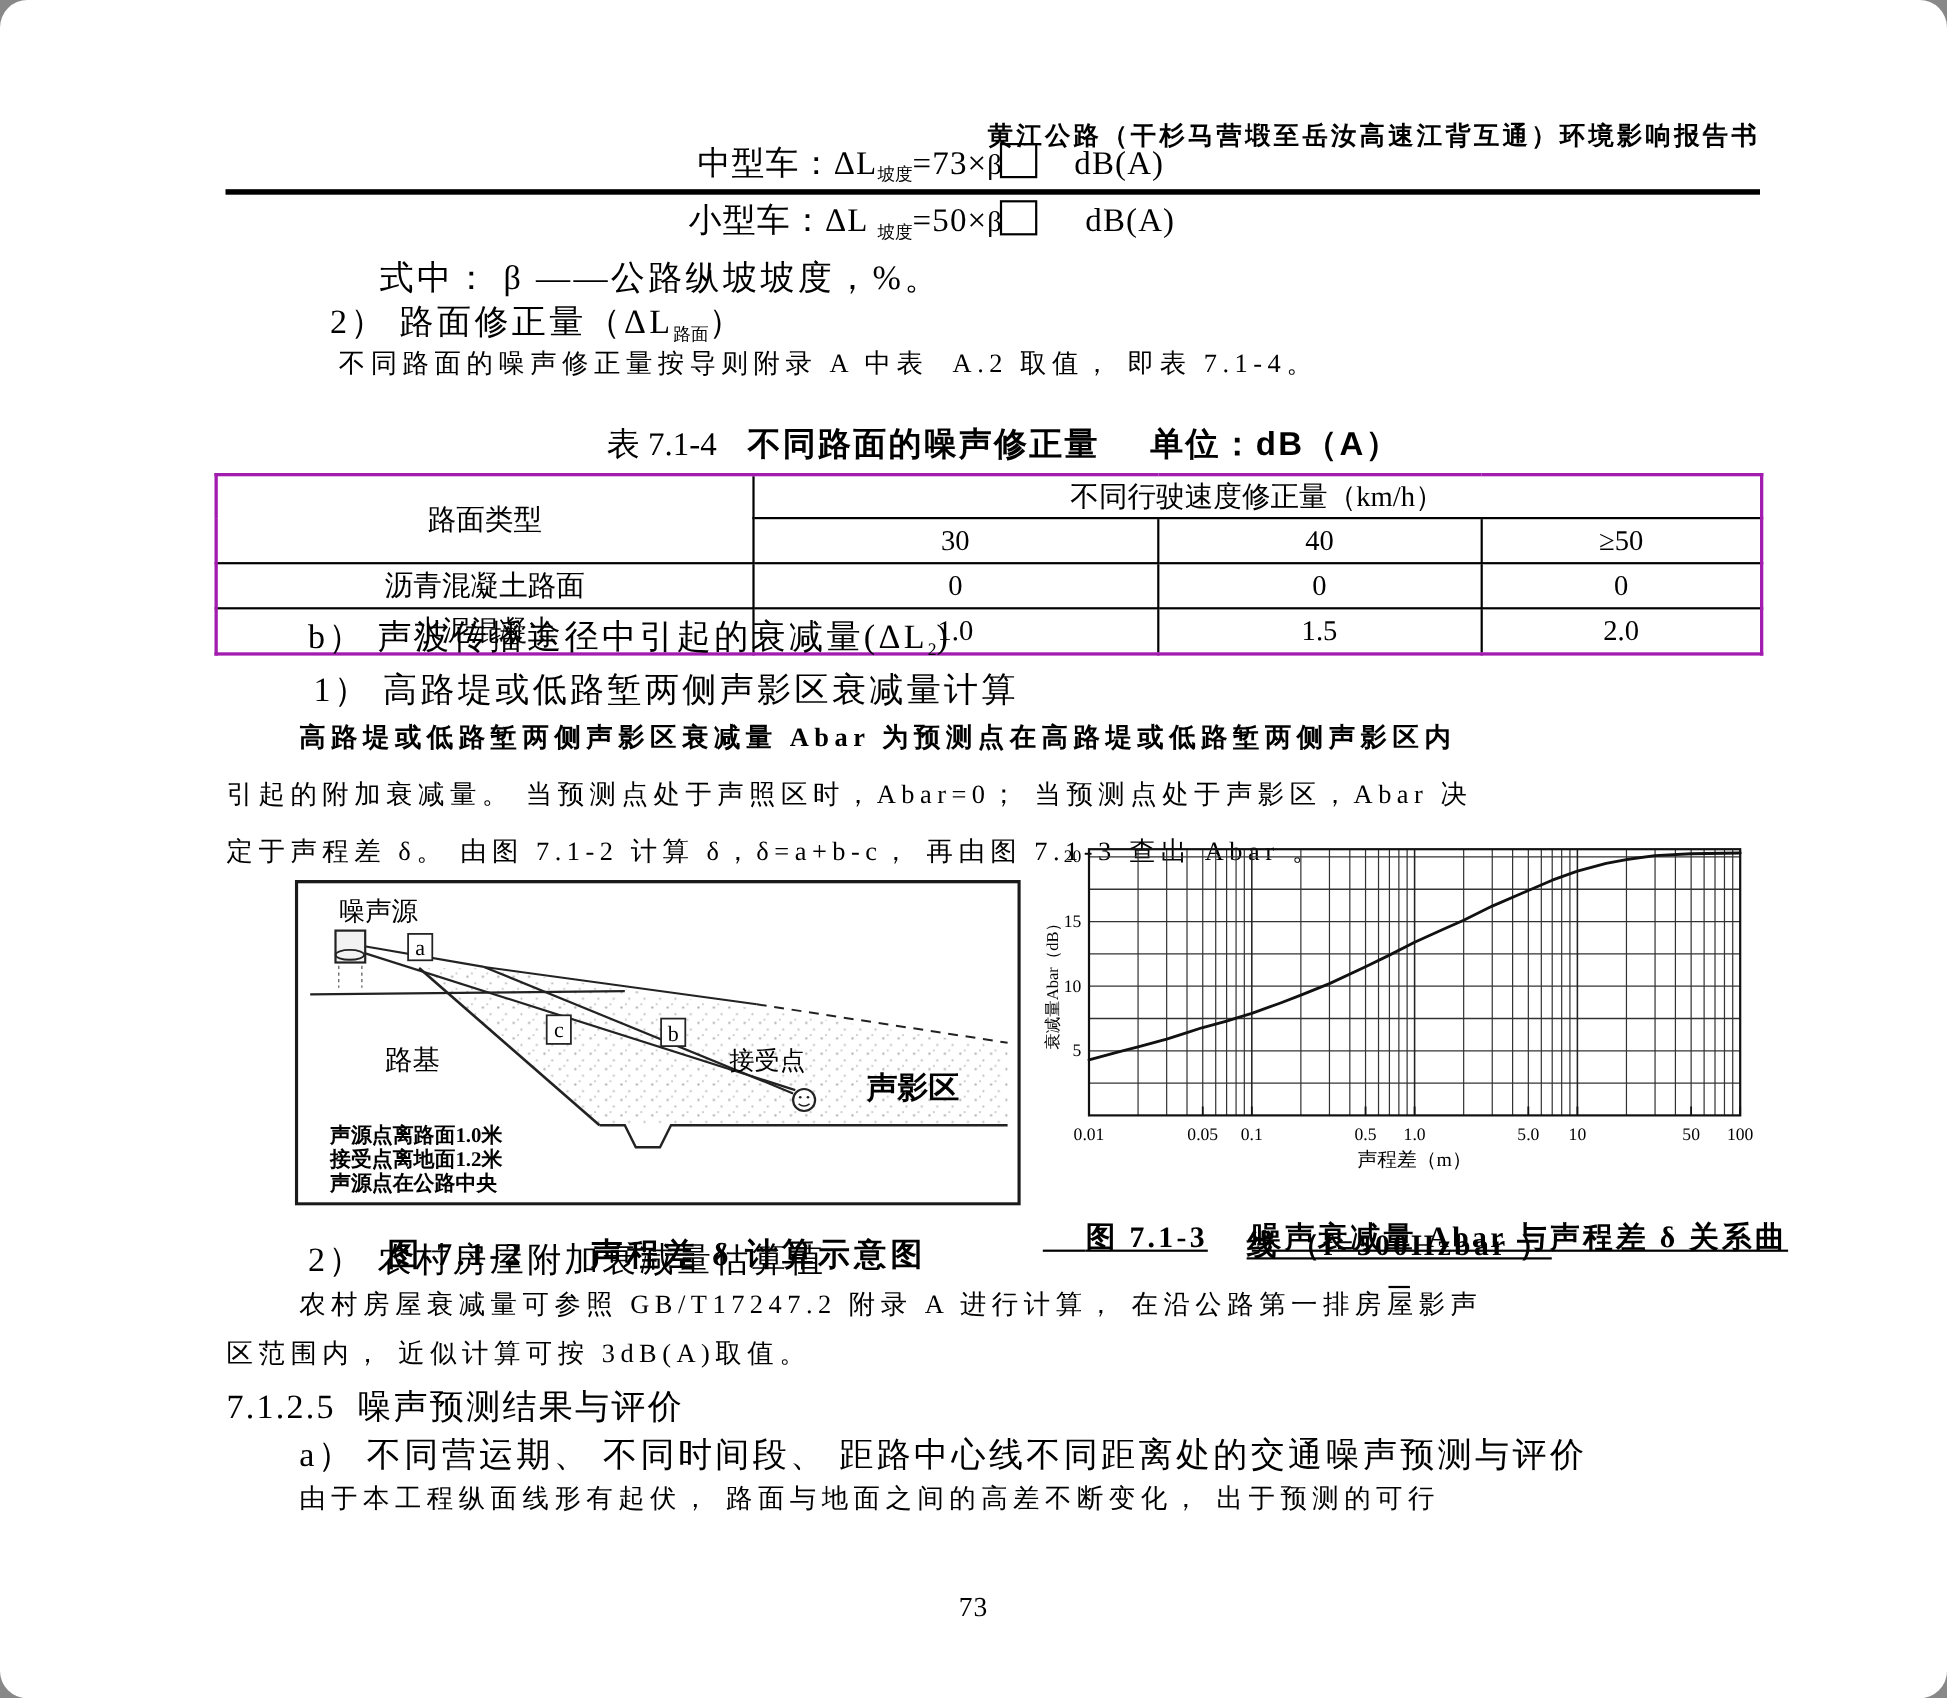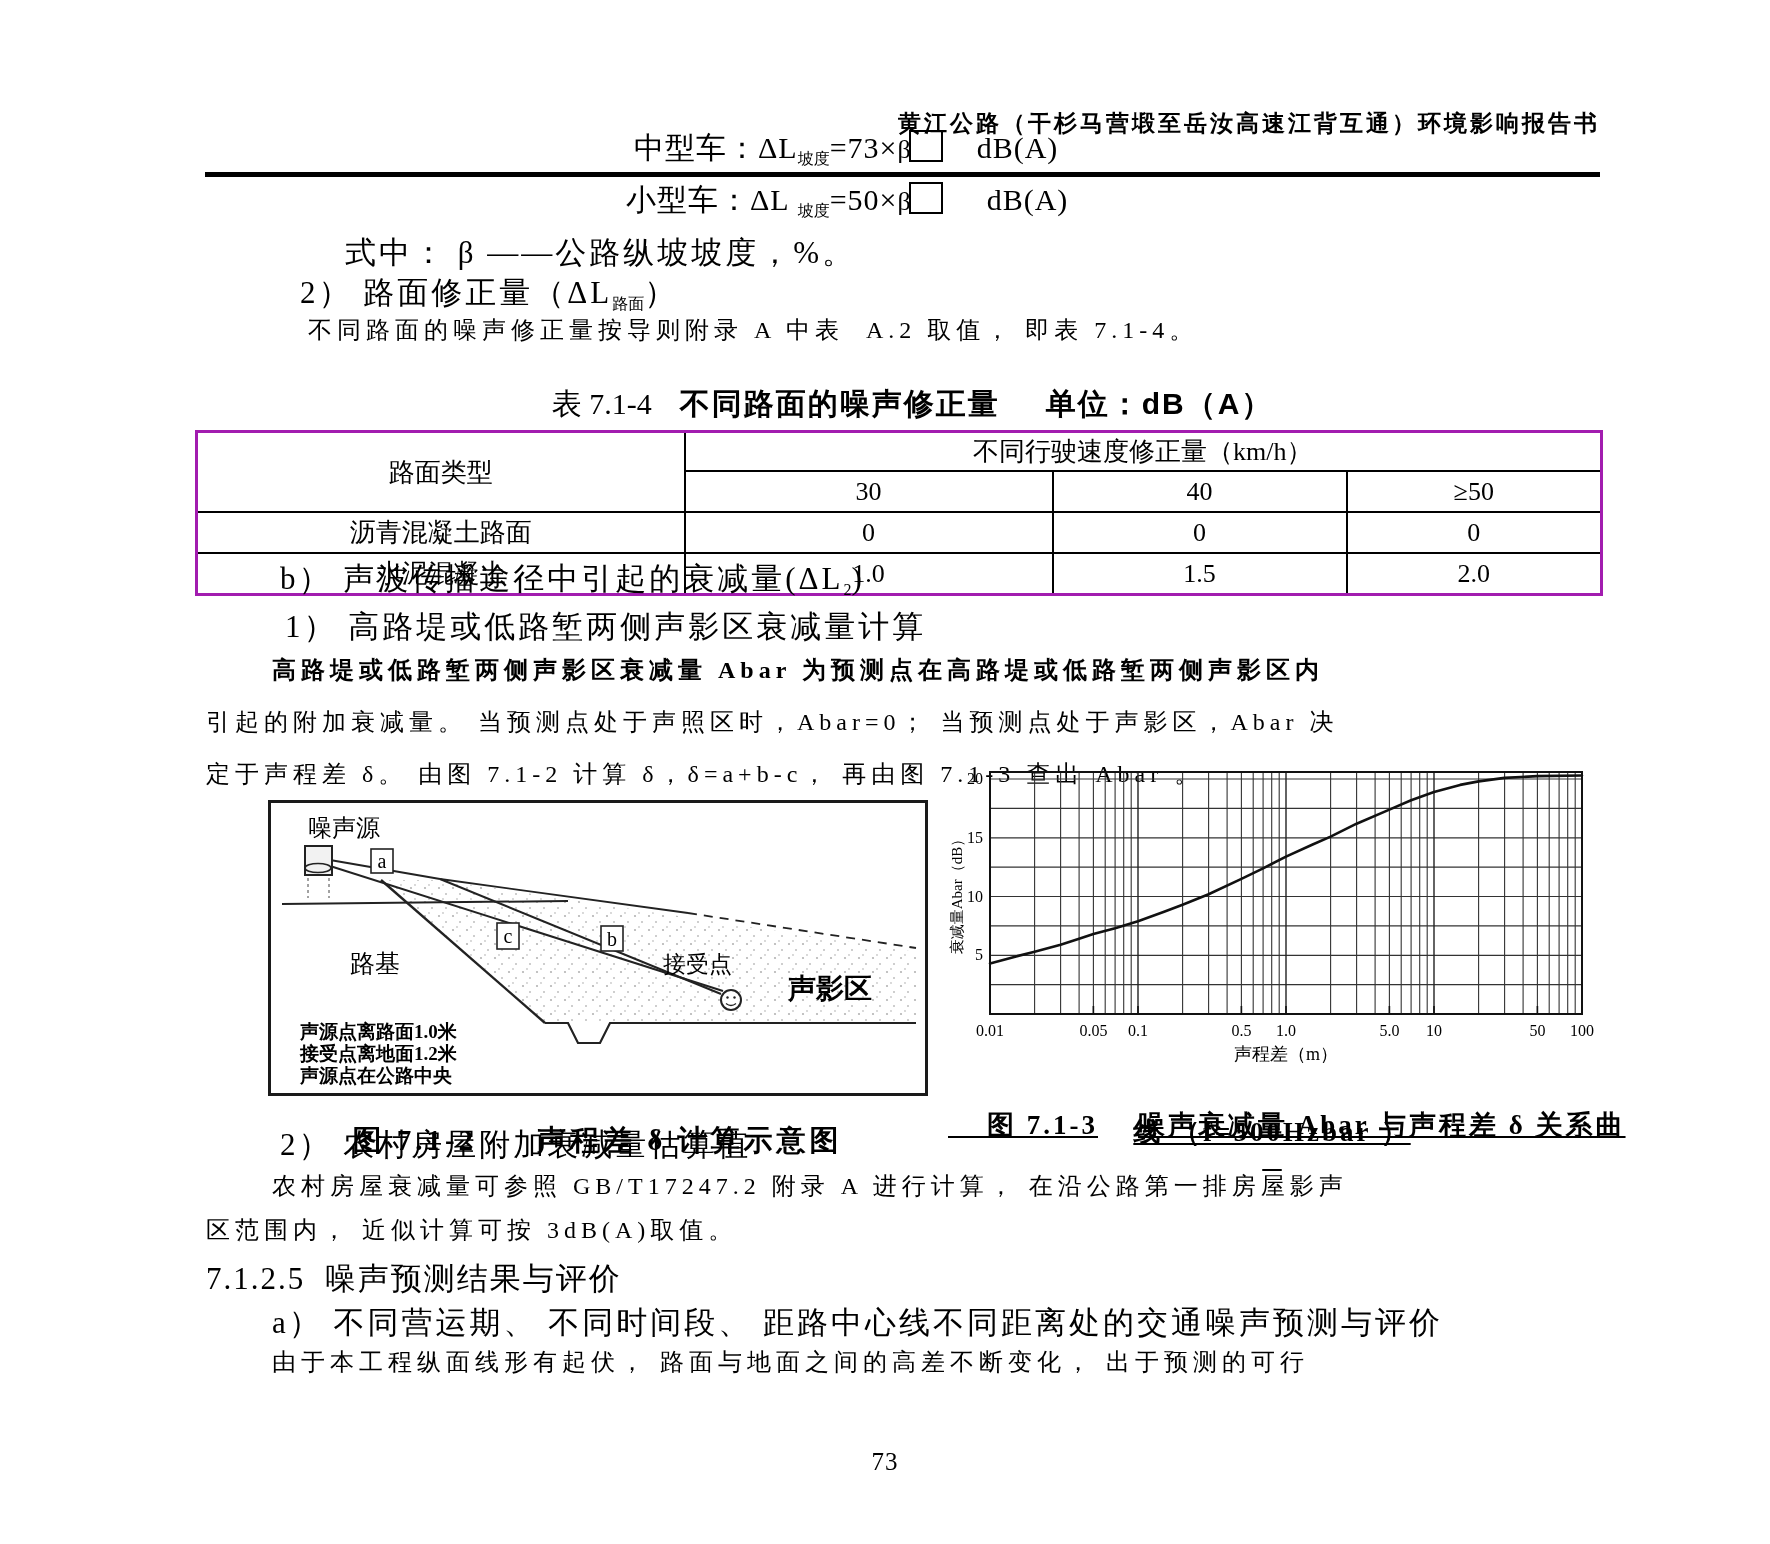--- a/index.html
+++ b/index.html
@@ -1,19 +1,19 @@
 <!DOCTYPE html>
 <html><head>
 <meta charset="utf-8">
 <style>
   html,body { margin:0; padding:0; background:#888; }
   .page {
     position:relative; width:1770px; height:1544px; background:#ffffff;
     font-family:"Liberation Serif","DejaVu Serif",serif; color:#000;
-    overflow:hidden; margin:0 auto;
+    overflow:hidden; margin:0 auto;border-radius:25px;
   }
   .abs { position:absolute; white-space:pre; }
   .header-line {
     left:205px; top:82px; width:1395px; text-align:right;
     font-size:23px; font-weight:bold; letter-spacing:3px;
     padding-bottom:7px; border-bottom:5px solid #000;
   }
   .formula { font-size:30px; letter-spacing:1px; }
   .f-sub { font-size:16px; vertical-align:-6px; letter-spacing:0; }
   .beta { font-size:26px; }

